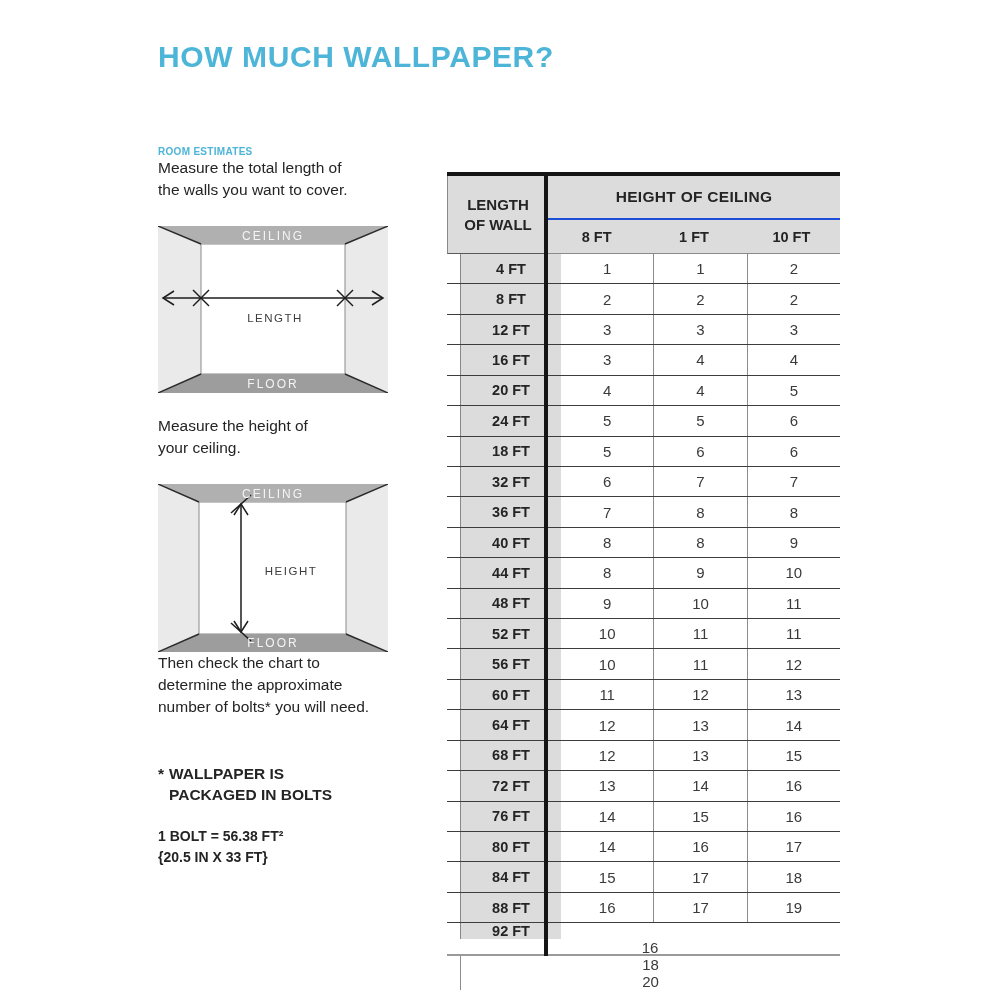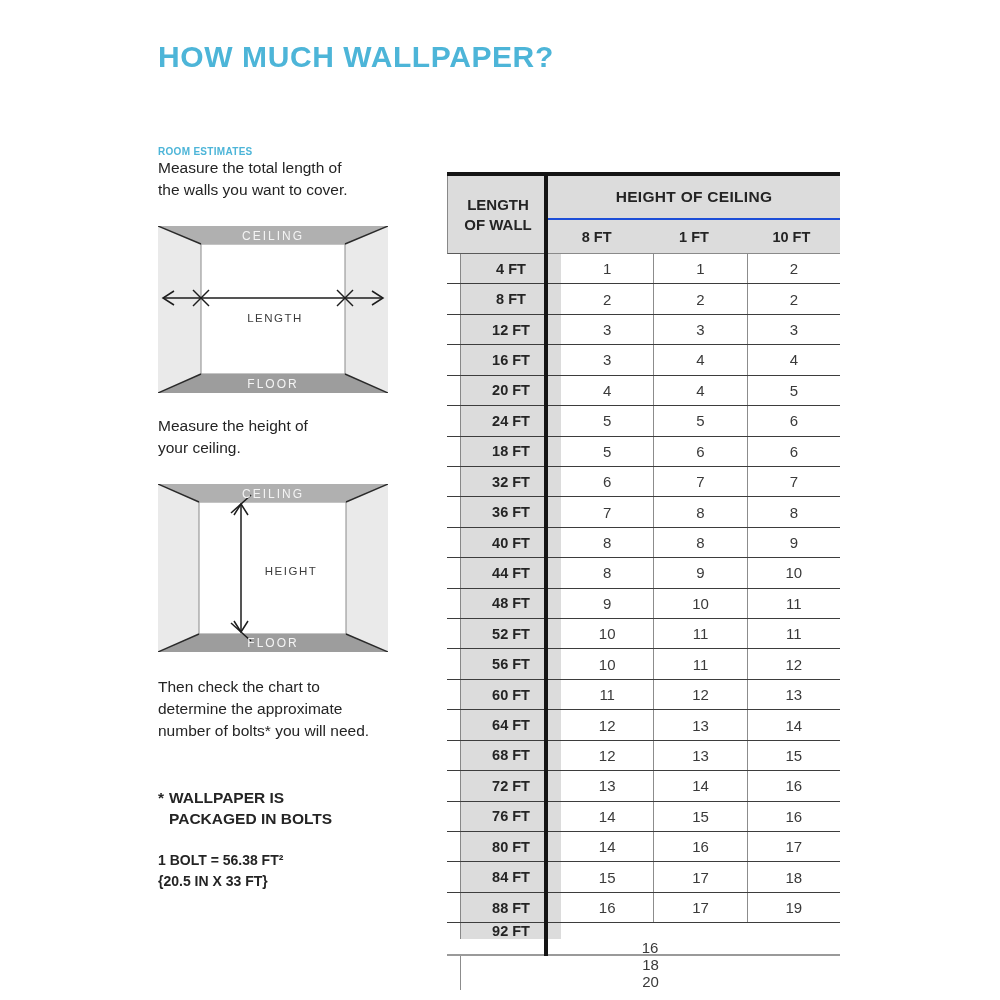--- a/index.html
+++ b/index.html
@@ -16,21 +16,21 @@
   
   .left-col { position:absolute; left:158px; top:146px; width:250px; }
   .section-heading {
     color:var(--accent); font-weight:bold; font-size:10px; letter-spacing:0.3px;
   }
   .step {
     font-size:15.5px; color:var(--ink); line-height:1.42; white-space:pre-line;
   }
   .step-1 { }
   .step-2 { margin-top:22px; }
-  .step-3 { margin-top:24px; }
+  .step-3 { }
   .room-svg { display:block; margin-top:25px; }
   .footnote {
     margin-top:46px; font-weight:bold; font-size:15.5px; line-height:1.35;
     display:flex; gap:5px;
   }
   .footnote .fn-text { white-space:pre-line; }
   .bolt-spec {
     margin-top:20px; font-weight:bold; font-size:14px; line-height:1.5;
     white-space:pre-line;
   }

